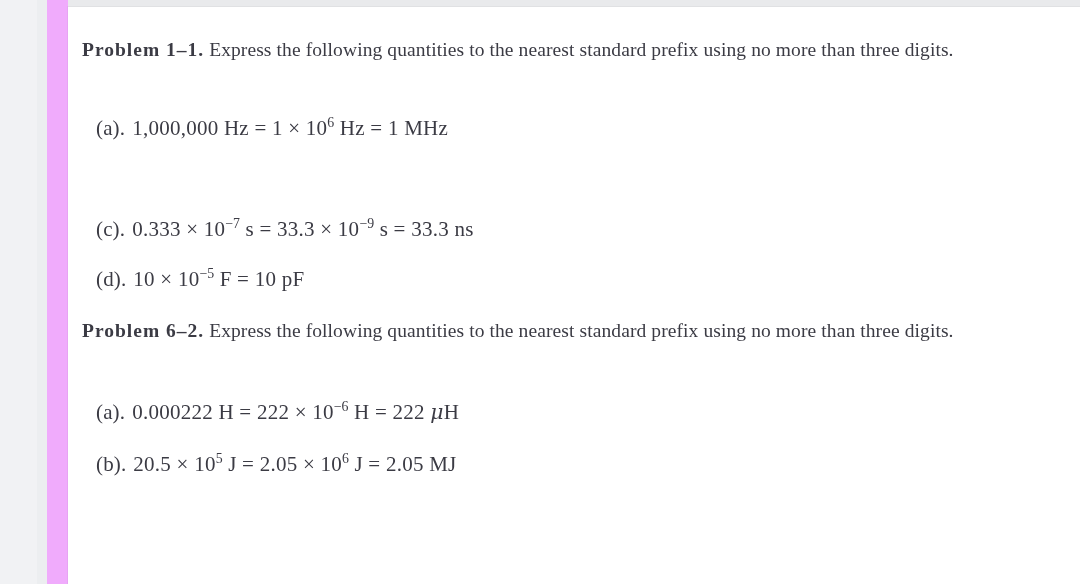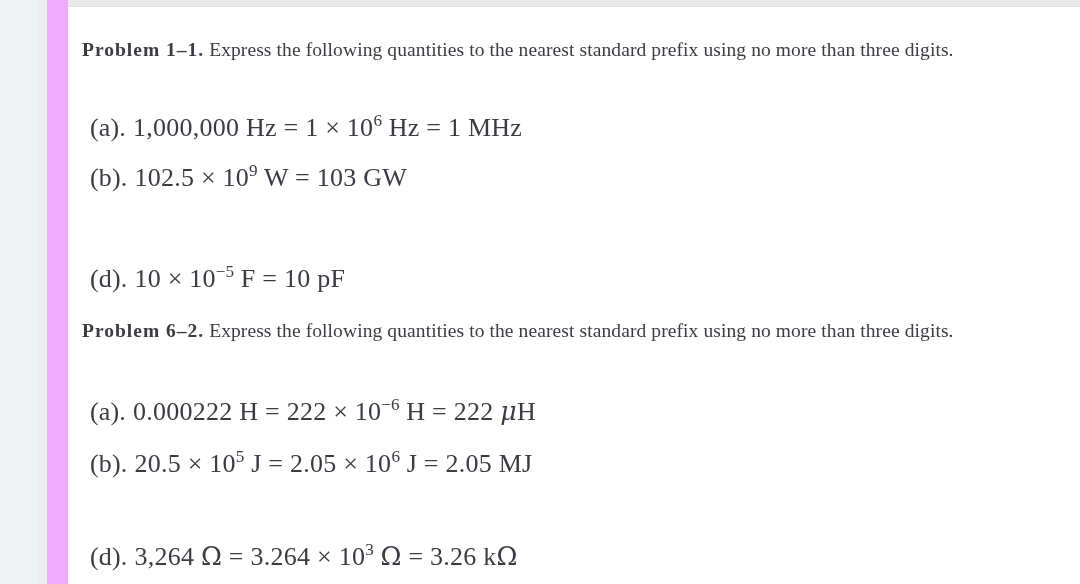--- a/index.html
+++ b/index.html
@@ -70,23 +70,23 @@
   .problem-head .label {
     font-weight: bold;
     letter-spacing: 1.0px;
   }
   .problem-head .body {
     font-weight: normal;
   }
 
   .item {
     position: absolute;
-    left: 22px;
+    left: 28px;
     color: #3b3b44;
-    font-size: 26px;
+    font-size: 21px;
     line-height: 22px;
     white-space: nowrap;
     letter-spacing: 0.15px;
   }
   .item .tag {
     margin-right: 7px;
   }
   .item .expr {
     letter-spacing: 0.25px;
   }
@@ -131,42 +131,39 @@
 
       <div class="problem-head" id="head-1">
         <span class="label">Problem 1–1.</span>
         <span class="body">Express the following quantities to the nearest standard prefix using no more than three digits.</span>
       </div>
 
       <div class="item" id="p1-a">
         <span class="tag">(a).</span><span class="expr">1,000,000 Hz = 1 × 10<sup>6</sup> Hz = 1 MHz</span>
       </div>
 
-      <div class="item" id="p1-b">
-        <span class="tag">(b).</span><span class="expr">102.5 × 10<sup>9</sup> W = 103 GW</span>
+
+      <div class="item" id="p1-c">
+        <span class="tag">(c).</span><span class="expr">0.333 × 10<sup>−7</sup> s = 33.3 × 10<sup>−9</sup> s = 33.3 ns</span>
       </div>
-
 
       <div class="item" id="p1-d">
         <span class="tag">(d).</span><span class="expr">10 × 10<sup>−5</sup> F = 10 pF</span>
       </div>
 
       <div class="problem-head" id="head-2">
         <span class="label">Problem 6–2.</span>
         <span class="body">Express the following quantities to the nearest standard prefix using no more than three digits.</span>
       </div>
 
       <div class="item" id="p2-a">
         <span class="tag">(a).</span><span class="expr">0.000222 H = 222 × 10<sup>−6</sup> H = 222 <span class="mu">μ</span>H</span>
       </div>
 
       <div class="item" id="p2-b">
         <span class="tag">(b).</span><span class="expr">20.5 × 10<sup>5</sup> J = 2.05 × 10<sup>6</sup> J = 2.05 MJ</span>
       </div>
 
 
-      <div class="item" id="p2-d">
-        <span class="tag">(d).</span><span class="expr">3,264 <span class="ohm">Ω</span> = 3.264 × 10<sup>3</sup> <span class="ohm">Ω</span> = 3.26 k<span class="ohm">Ω</span></span>
-      </div>
 
     </div>
   </div>
 </div>
 
 </body></html>

